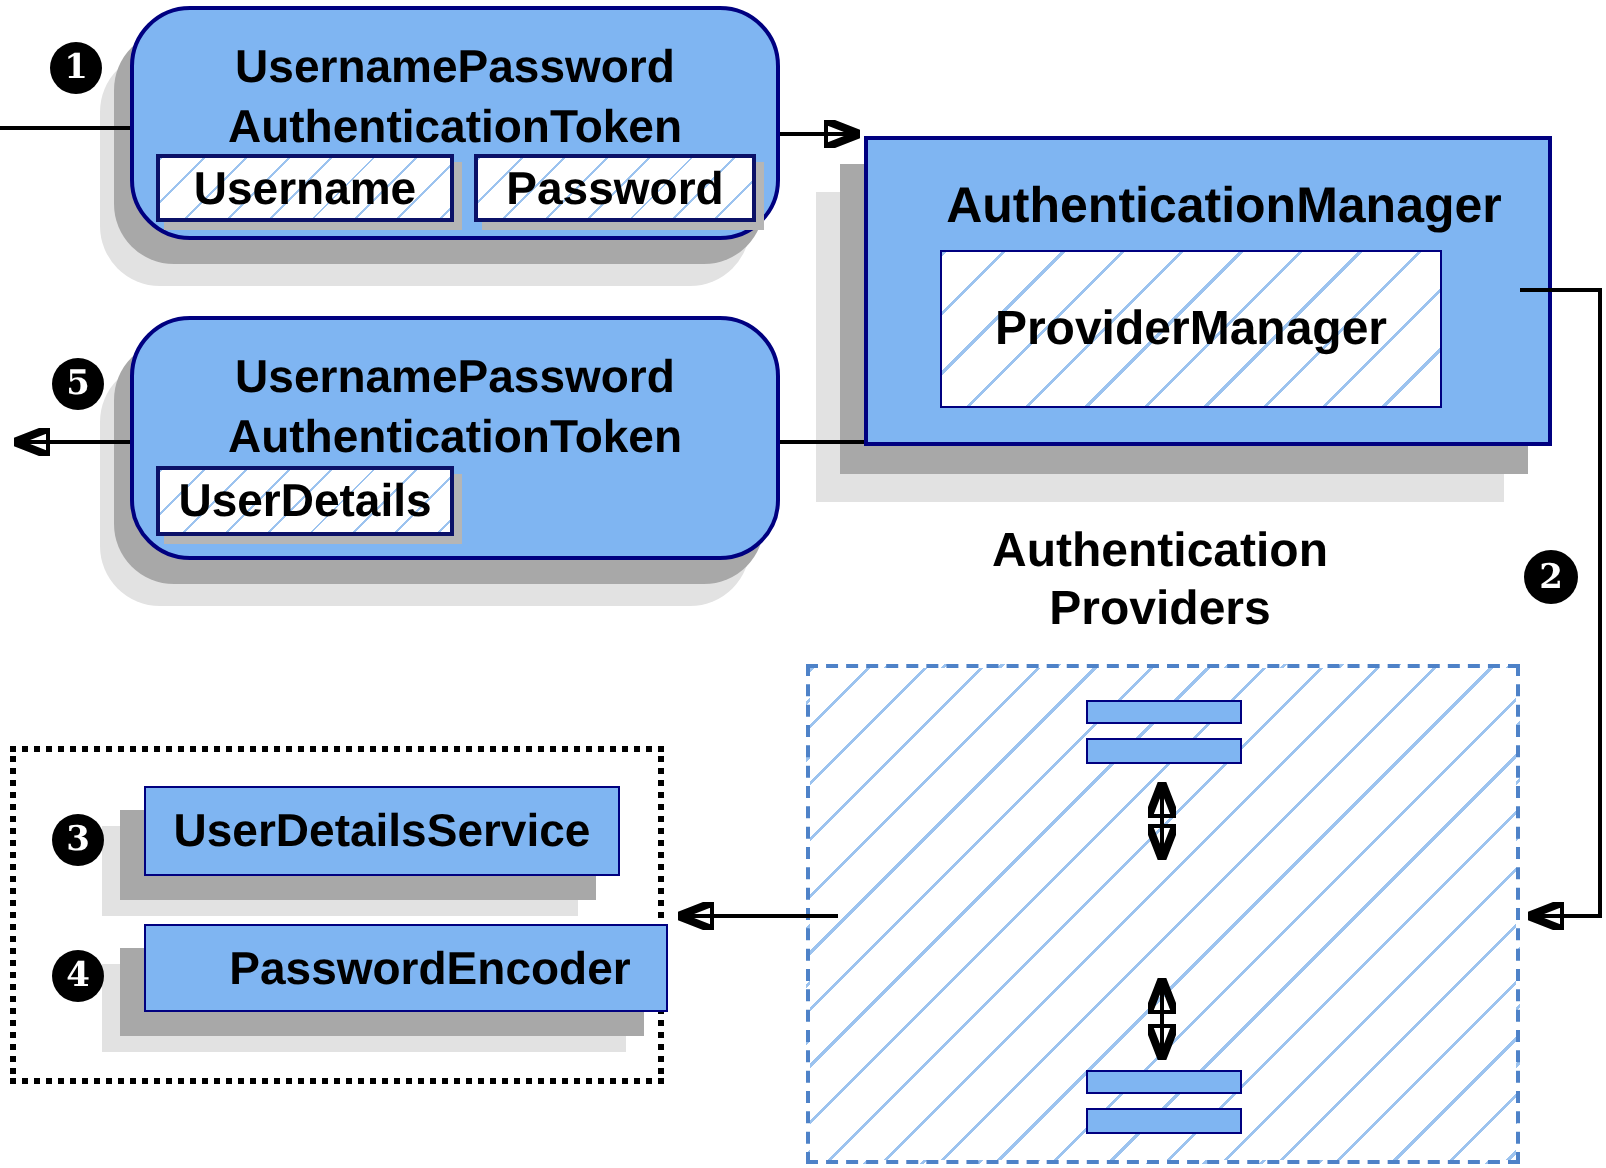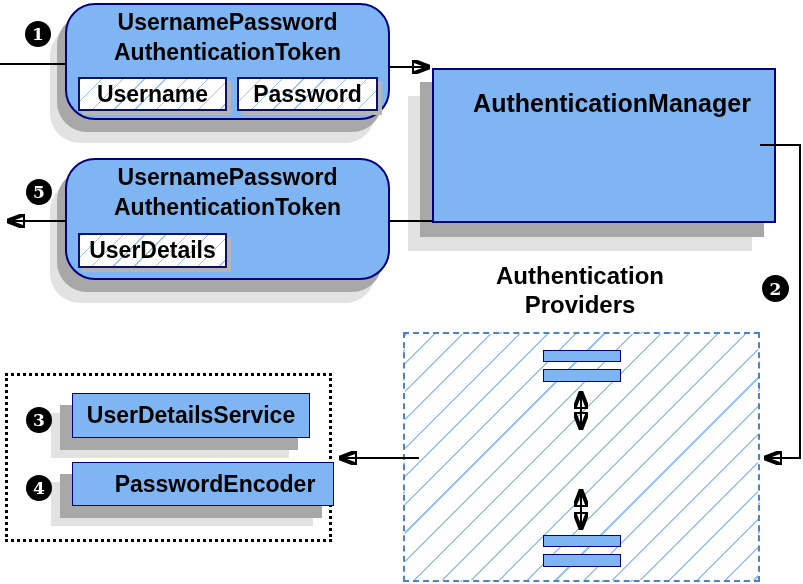--- a/index.html
+++ b/index.html
@@ -17,21 +17,21 @@
     position:relative;width:803px;height:584px;background:#fff;overflow:hidden;
     font-family:"Liberation Sans",sans-serif;font-weight:bold;color:#000;
   }
   .connectors{position:absolute;left:0;top:0;width:803px;height:584px;pointer-events:none;z-index:30;}
   .connectors line,.connectors path{stroke:var(--line-color);stroke-width:2;fill:none;}
   .node{position:absolute;background:var(--box-fill);border:2px solid var(--box-border);box-sizing:content-box;z-index:10;}
   .token{
     border-radius:30px;
     box-shadow:-8px 12px 0 var(--shadow-dark),-15px 23px 0 var(--shadow-light);
   }
-  .token-title{padding-top:2px;text-align:center;font-size:23px;line-height:30px;}
+  .token-title{padding-top:13px;text-align:center;font-size:23px;line-height:30px;}
   .field{
     position:absolute;background:#fff;border:2px solid var(--field-border);
     background-image:repeating-linear-gradient(135deg,var(--hatch-line) 0,var(--hatch-line) 1px,transparent 1px,transparent 15px);
     display:flex;align-items:center;justify-content:center;font-size:23px;
     box-shadow:4px 4px 0 #b5b5b5;z-index:12;
   }
   .mgr{box-shadow:-12px 14px 0 var(--shadow-dark),-24px 28px 0 var(--shadow-light);padding-left:16px;}
   .mgr-title{margin-top:19px;text-align:center;font-size:25px;}
   .hatchbox{
     position:absolute;background:#fff;border:1.5px solid var(--box-border);
@@ -77,20 +77,21 @@
     <div class="token-title">
       <div>UsernamePassword</div>
       <div>AuthenticationToken</div>
     </div>
     <div class="field" style="left:170px;top:72px;width:137px;height:30px;">Password</div>
     <div class="field" style="left:11px;top:72px;width:145px;height:30px;">Username</div>
   </div>
 
   <div class="node mgr" style="left:432px;top:68px;width:324px;height:151px;">
     <div class="mgr-title">AuthenticationManager</div>
+    <div class="hatchbox" style="left:36px;top:55px;width:249px;height:77px;">ProviderManager</div>
   </div>
 
   <div class="node token" style="left:65px;top:158px;width:321px;height:118px;">
     <div class="token-title">
       <div>UsernamePassword</div>
       <div>AuthenticationToken</div>
     </div>
     <div class="field" style="left:11px;top:73px;width:145px;height:31px;">UserDetails</div>
   </div>
 

